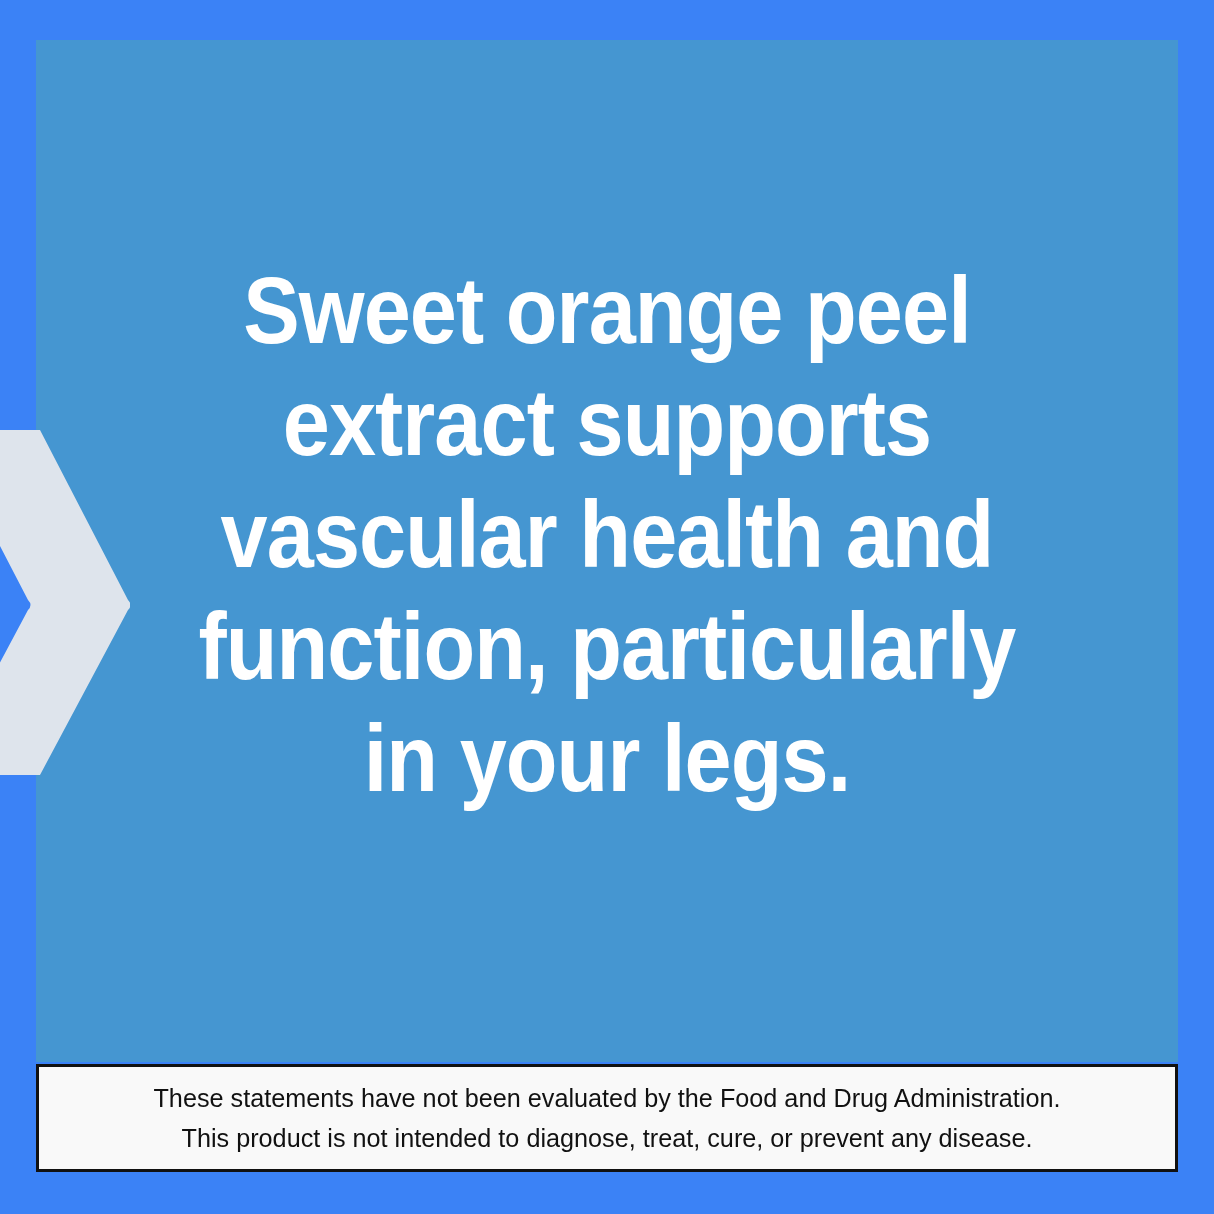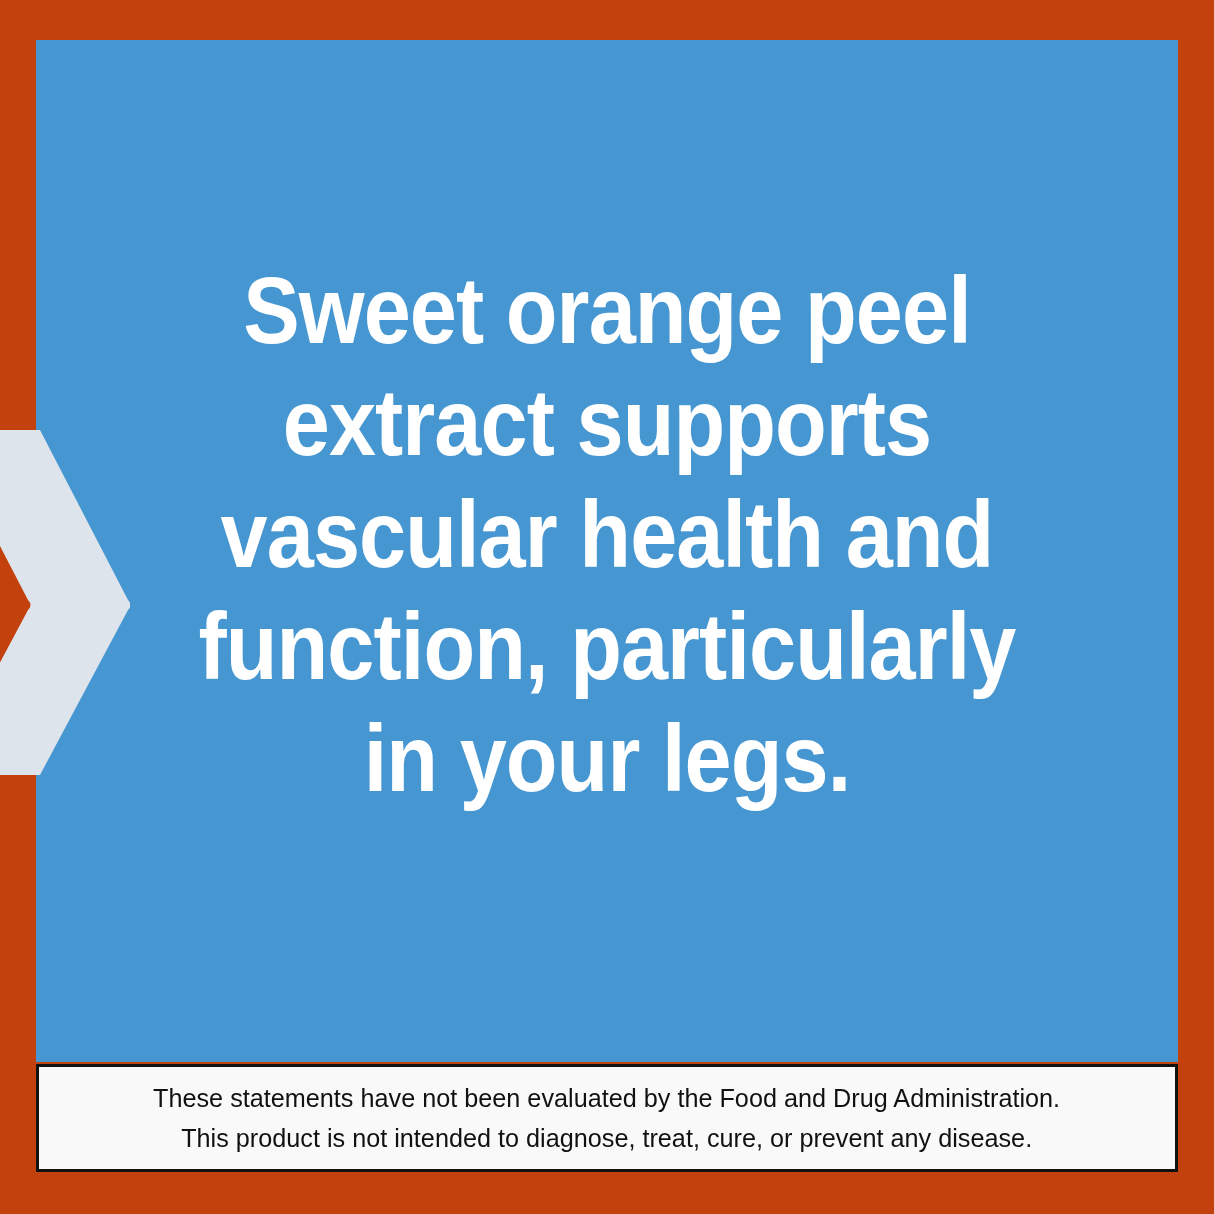--- a/index.html
+++ b/index.html
@@ -11,21 +11,21 @@
     height: 1214px;
     background: #dee4ec;
     font-family: "Liberation Sans", sans-serif;
     overflow: hidden;
   }
 
   #card {
     position: relative;
     width: 1214px;
     height: 1214px;
-    background: #c2410c;
+    background: #3b82f6;
   }
 
   
   #blue-panel {
     position: absolute;
     left: 36px;
     top: 40px;
     width: 1142px;
     height: 1022px;
     background: #4596d1;
@@ -77,21 +77,20 @@
     position: absolute;
     left: 36px;
     top: 1064px;
     width: 1142px;
     height: 108px;
     box-sizing: border-box;
     background: #f9f9f9;
     border: 3px solid #111111;
     display: flex;
     flex-direction: column;
-    align-items: center;
     justify-content: center;
   }
   .disclaimer-line {
     color: #111111;
     font-family: "Liberation Sans", sans-serif;
     font-size: 26px;
     line-height: 40px;
     font-weight: normal;
     text-align: center;
     white-space: nowrap;

